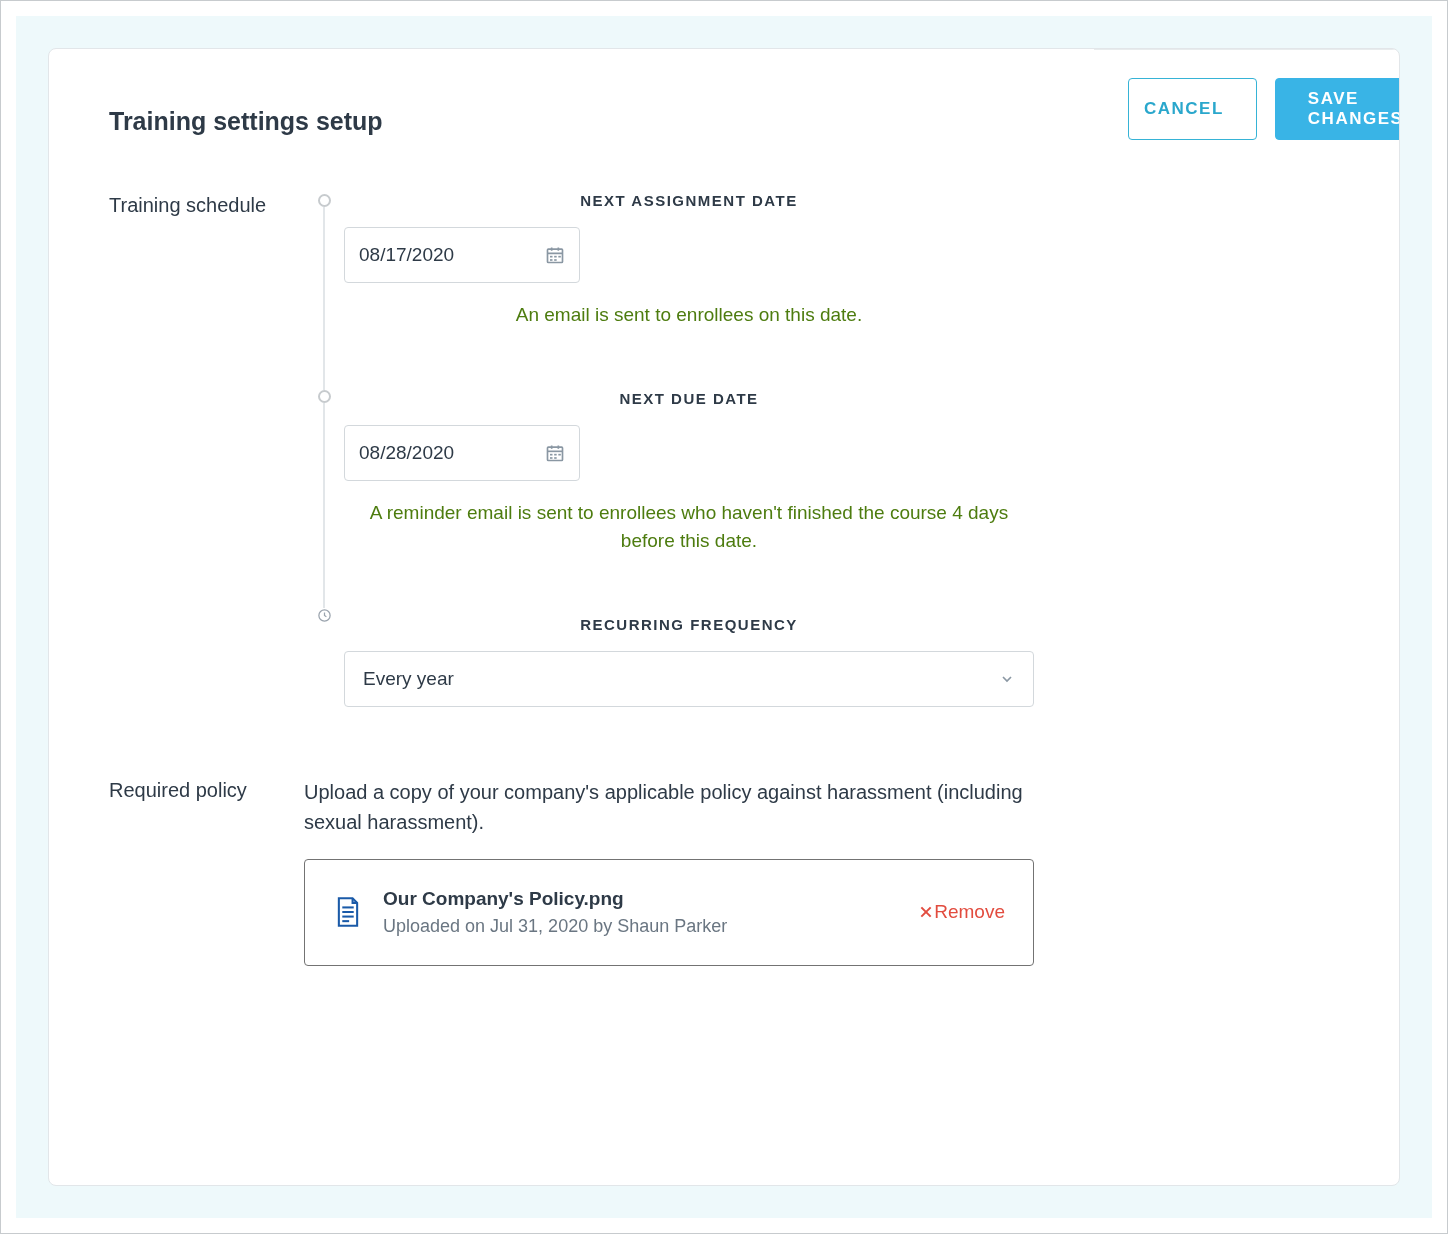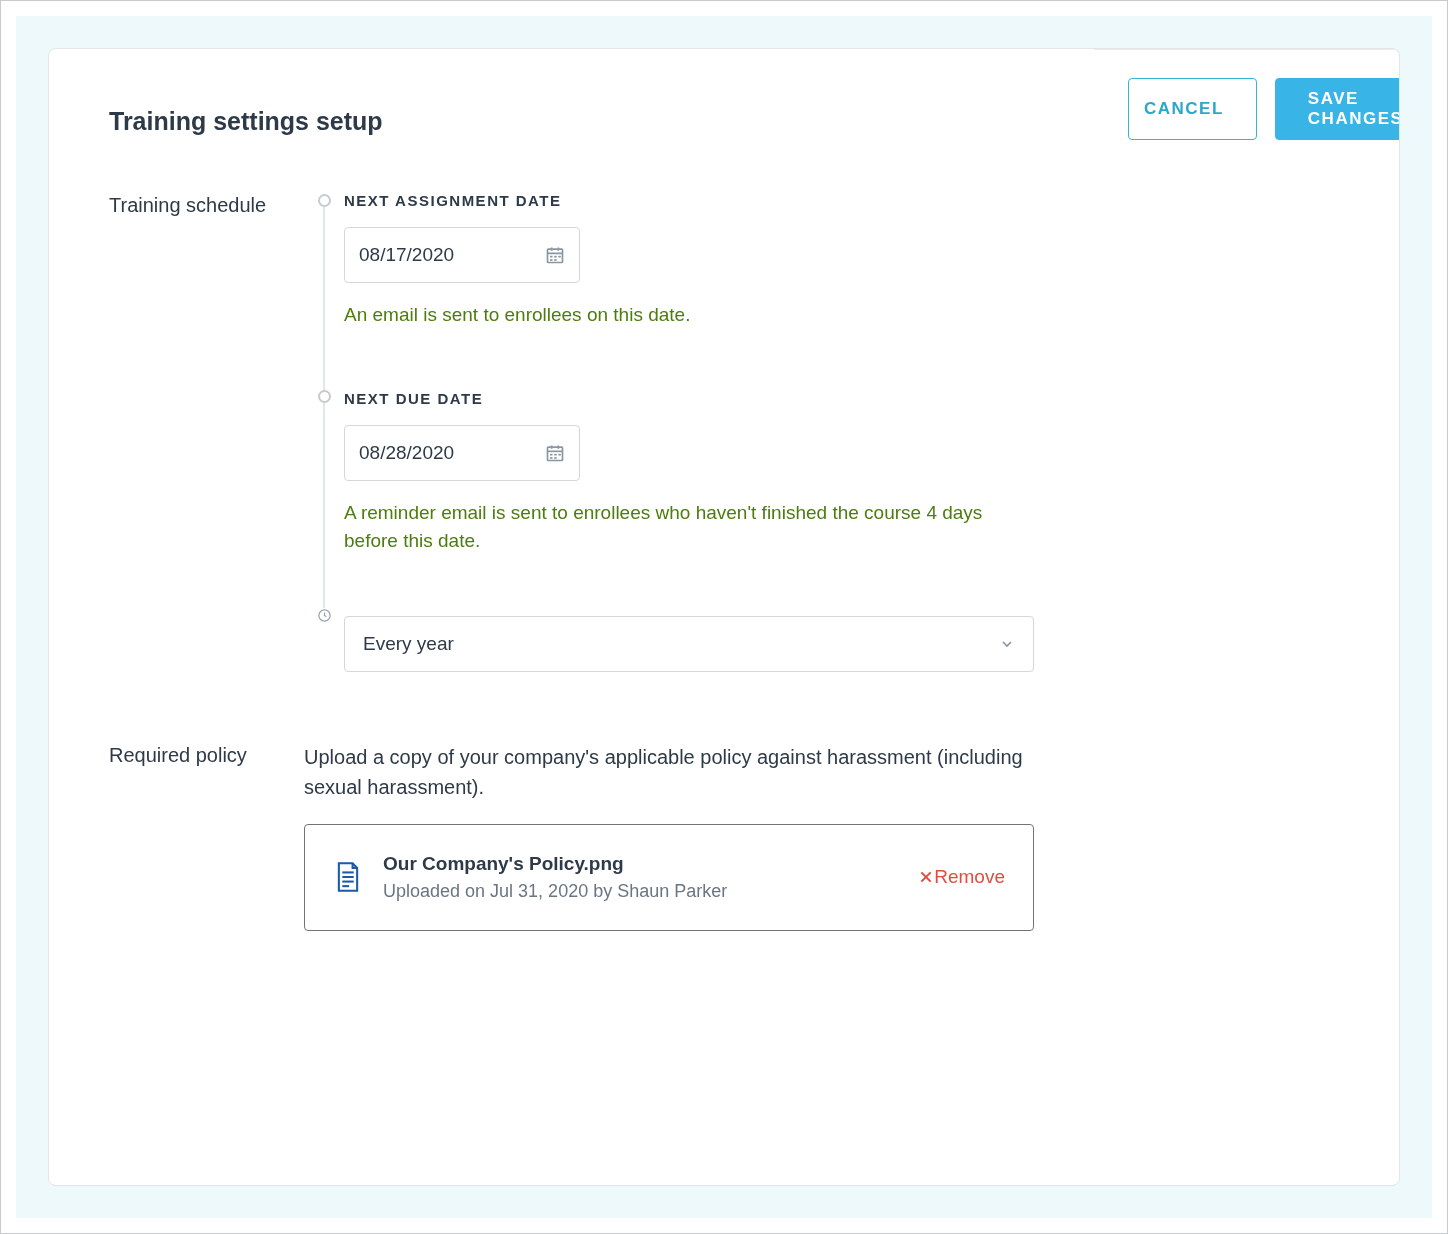--- a/index.html
+++ b/index.html
@@ -41,21 +41,21 @@
   .section-label {
     width: 195px;
     flex-shrink: 0;
     font-size: 20px;
     color: #2e3a47;
     padding-top: 2px;
   }
   .section-content {
     flex: 1;
   }
-  .timeline-wrap { display: flex; }
+  .timeline-wrap { display: flex; text-align: center; }
   .timeline-col { width: 40px; flex-shrink:0; display:flex; flex-direction:column; align-items:center; padding-top:2px;}
   .tl-dot {
     width: 13px; height: 13px; border: 2px solid #c7cbce; border-radius: 50%; background:#fff;
   }
   .tl-line {
     width: 2px; flex:1; background:#e2e6e9; margin: 0;
   }
   .tl-clock {
     width: 15px; height: 15px; color:#9aa3ad;
   }
@@ -214,20 +214,21 @@
                           <rect x="16" y="13" width="3" height="2" fill="currentColor" stroke="none"></rect>
                         </svg>
                     </span>
                   </div>
                   <div class="helper">A reminder email is sent to enrollees who haven't finished the course 4 days before this date.</div>
                 </div>
 
                 <div class="step-gap"></div>
 
                 <div class="step">
+                  <div class="step-label">RECURRING FREQUENCY</div>
                   <div class="select-box">
                     <span>Every year</span>
                     <span class="chev-icon">
                       <svg viewBox="0 0 24 24" fill="none" stroke="currentColor" stroke-width="2.5">
                           <polyline points="6 9 12 15 18 9"></polyline>
                         </svg>
                     </span>
                   </div>
                 </div>
 

